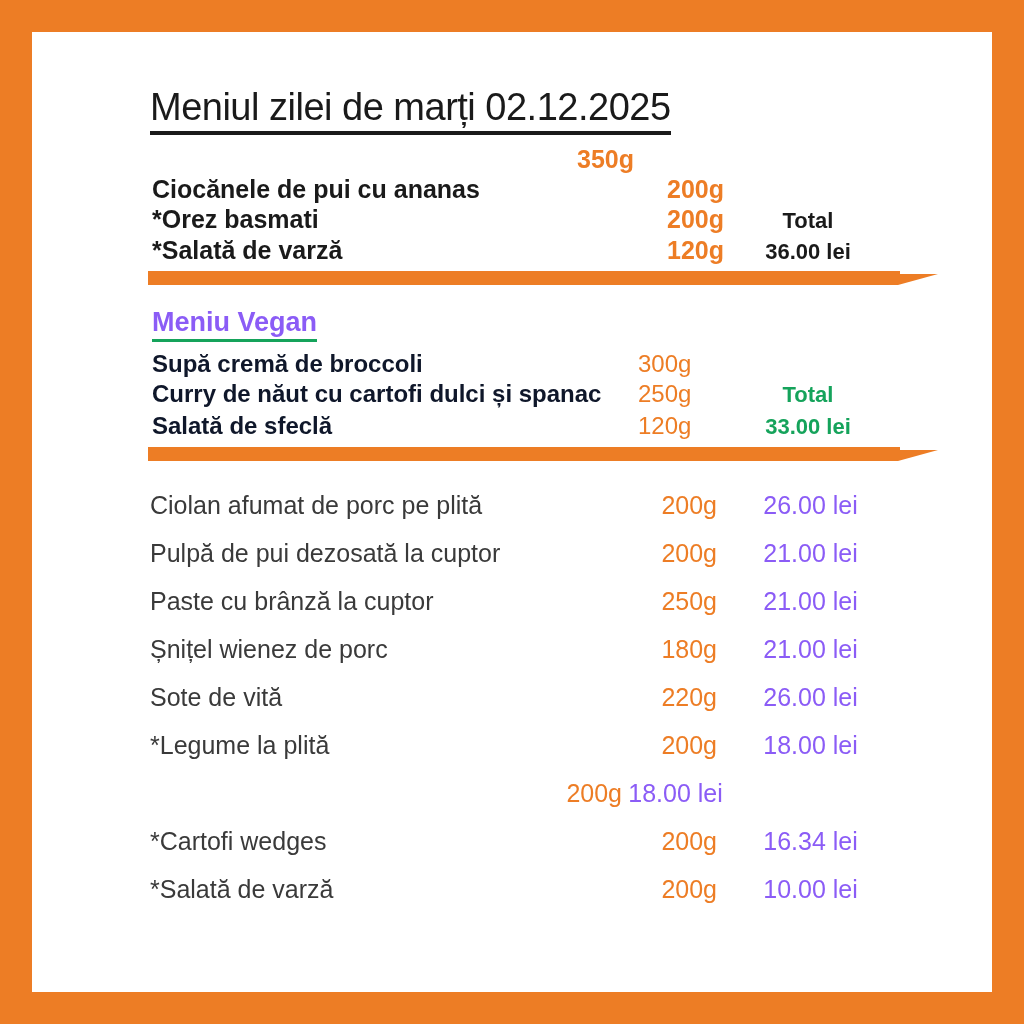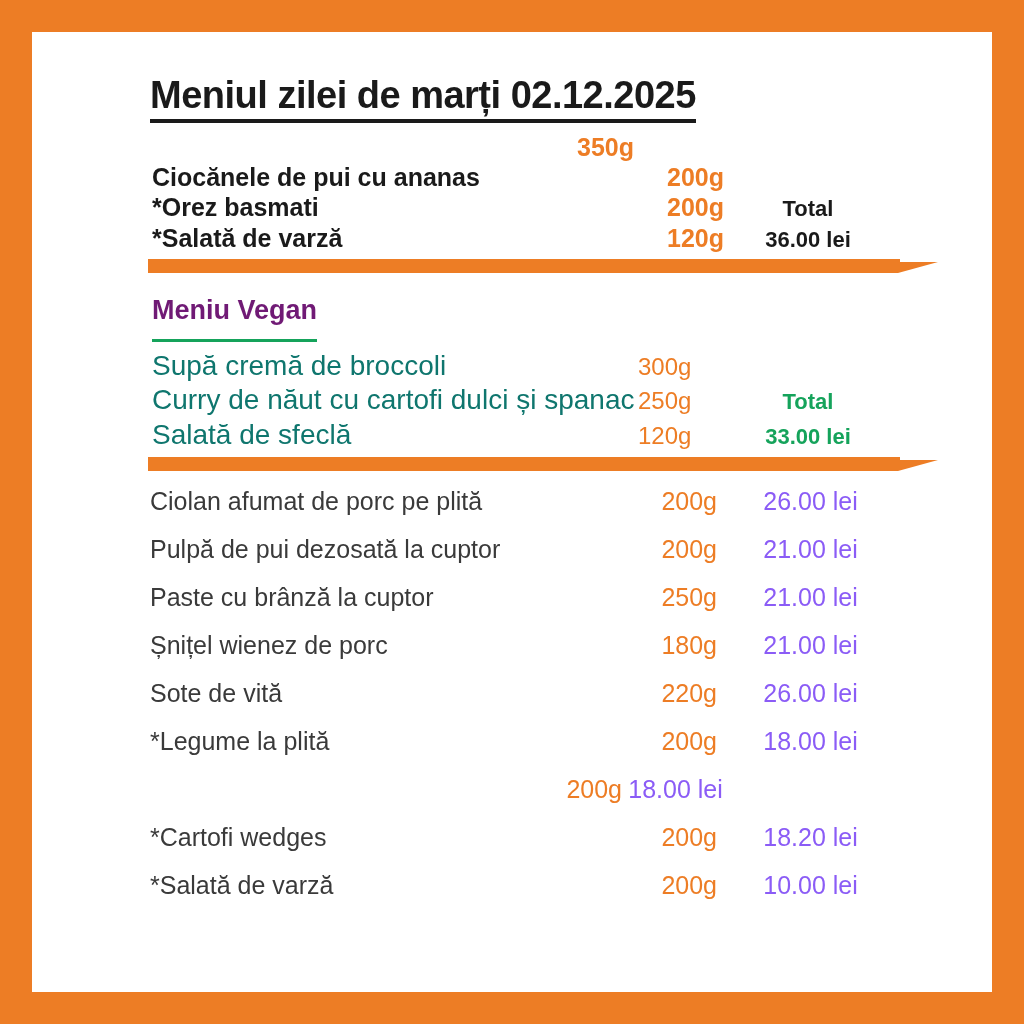--- a/index.html
+++ b/index.html
@@ -25,27 +25,27 @@
   .inner {
     position: absolute;
     left: 86px;
     top: 28px;
     width: 790px;
   }
 
   
   .title {
     font-size: 38px;
-    font-weight: bold;
+    font-weight: normal;
     color: #1A1A1A;
     letter-spacing: -0.5px;
     display: inline-block;
     border-bottom: 4px solid #1A1A1A;
     padding-bottom: 2px;
-    margin: 14px 0 10px 32px;
+    margin: 26px 0 10px 32px;
   }
 
   
   .row {
     display: grid;
     align-items: baseline;
   }
 
   
   .daily .row {
@@ -71,35 +71,36 @@
     font-size: 22px;
     font-weight: bold;
     color: #1A1A1A;
     line-height: 1.25;
   }
 
   
   .vegan-head {
     font-size: 27px;
     font-weight: bold;
-    color: #701a75;
+    color: #8b5cf6;
     display: inline-block;
     border-bottom: 3px solid #15A35B;
     margin: 10px 16px 8px 34px;
-    padding-bottom: 13px;
+    padding-bottom: 1px;
   }
   .vegan .row {
     grid-template-columns: 520px 90px 160px;
     margin-bottom: 2px;
   }
   .vegan .name {
-    font-size: 28px;
-    color: #0f766e;
+    font-size: 24px;
+    color: #0f172a;
     padding-left: 34px;
     white-space: nowrap;
+    font-weight: bold;
   }
   .vegan .gram {
     font-size: 24px;
     color: #ED7D25;
     text-align: left;
     padding-right: 4px;
   }
   .vegan .total-cell {
     text-align: center;
     font-size: 22px;
@@ -136,21 +137,21 @@
     position: absolute;
     left: 0;
     top: 0;
     width: 752px;
     height: 3px;
     background: #ED7D25;
   }
 
   
   .carte {
-    margin-top: 10px;
+    margin-top: 24px;
   }
   .carte .row {
     grid-template-columns: 510px 95px 175px;
     margin-bottom: 19px;
   }
   .carte .name {
     font-size: 25px;
     color: #3A3A3A;
     padding-left: 32px;
     white-space: nowrap;
@@ -264,21 +265,21 @@
         <span class="gram">200g</span>
         <span class="price">18.00 lei</span>
       </div>
       <div class="row">
         <span class="gram">200g</span>
         <span class="price">18.00 lei</span>
       </div>
       <div class="row">
         <span class="name">*Cartofi wedges</span>
         <span class="gram">200g</span>
-        <span class="price">18.20 lei</span>
+        <span class="price">16.34 lei</span>
       </div>
       <div class="row">
         <span class="name">*Salată de varză</span>
         <span class="gram">200g</span>
         <span class="price">10.00 lei</span>
       </div>
     </div>
 
   </div>
 </div>

